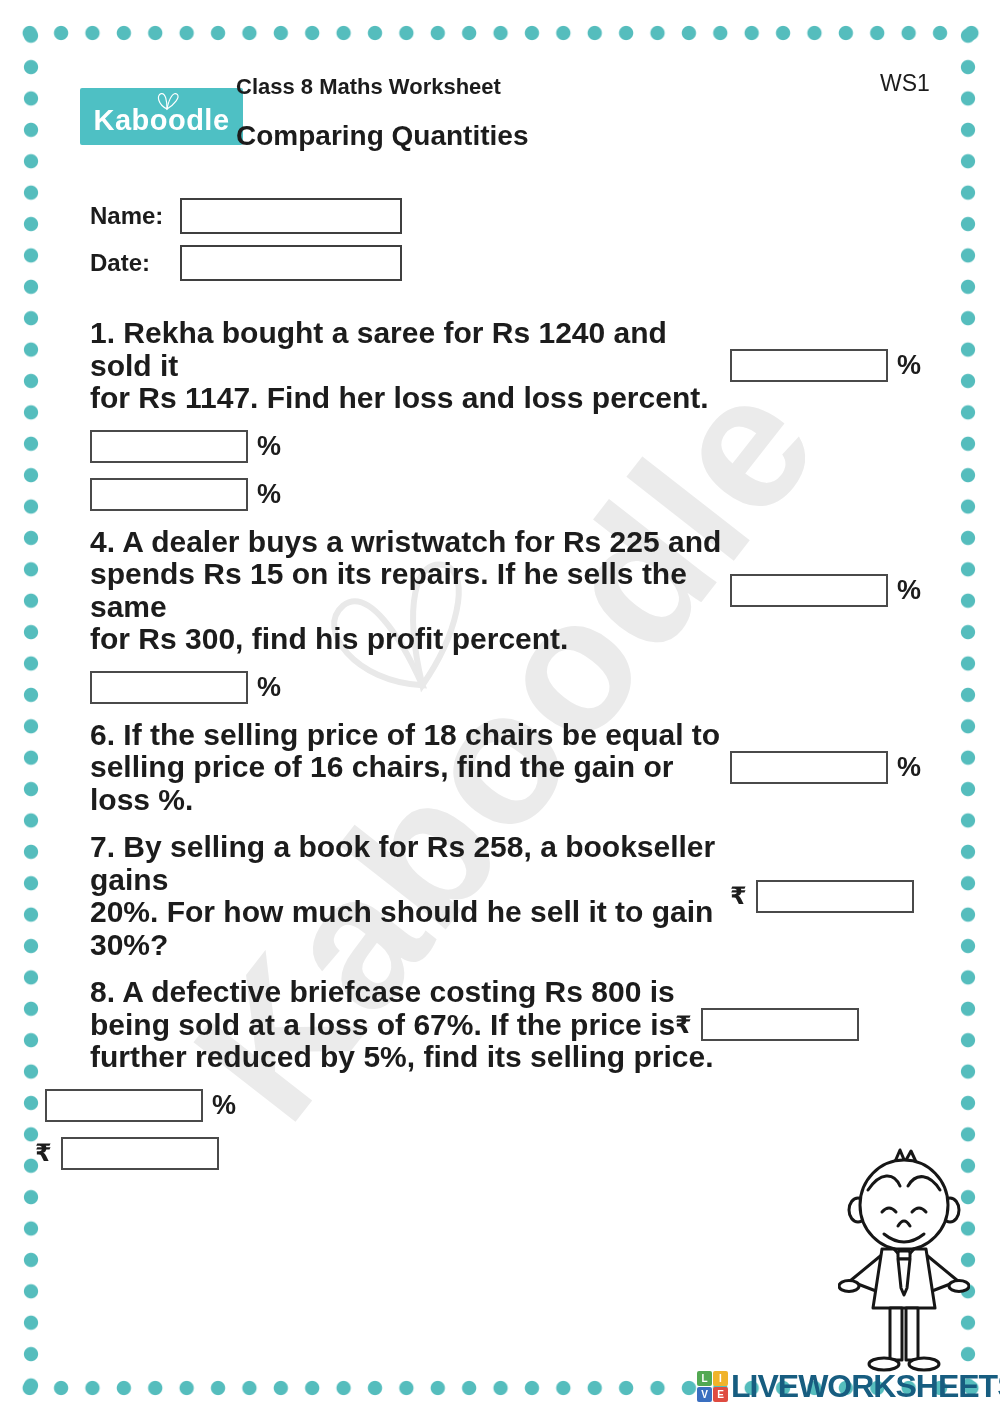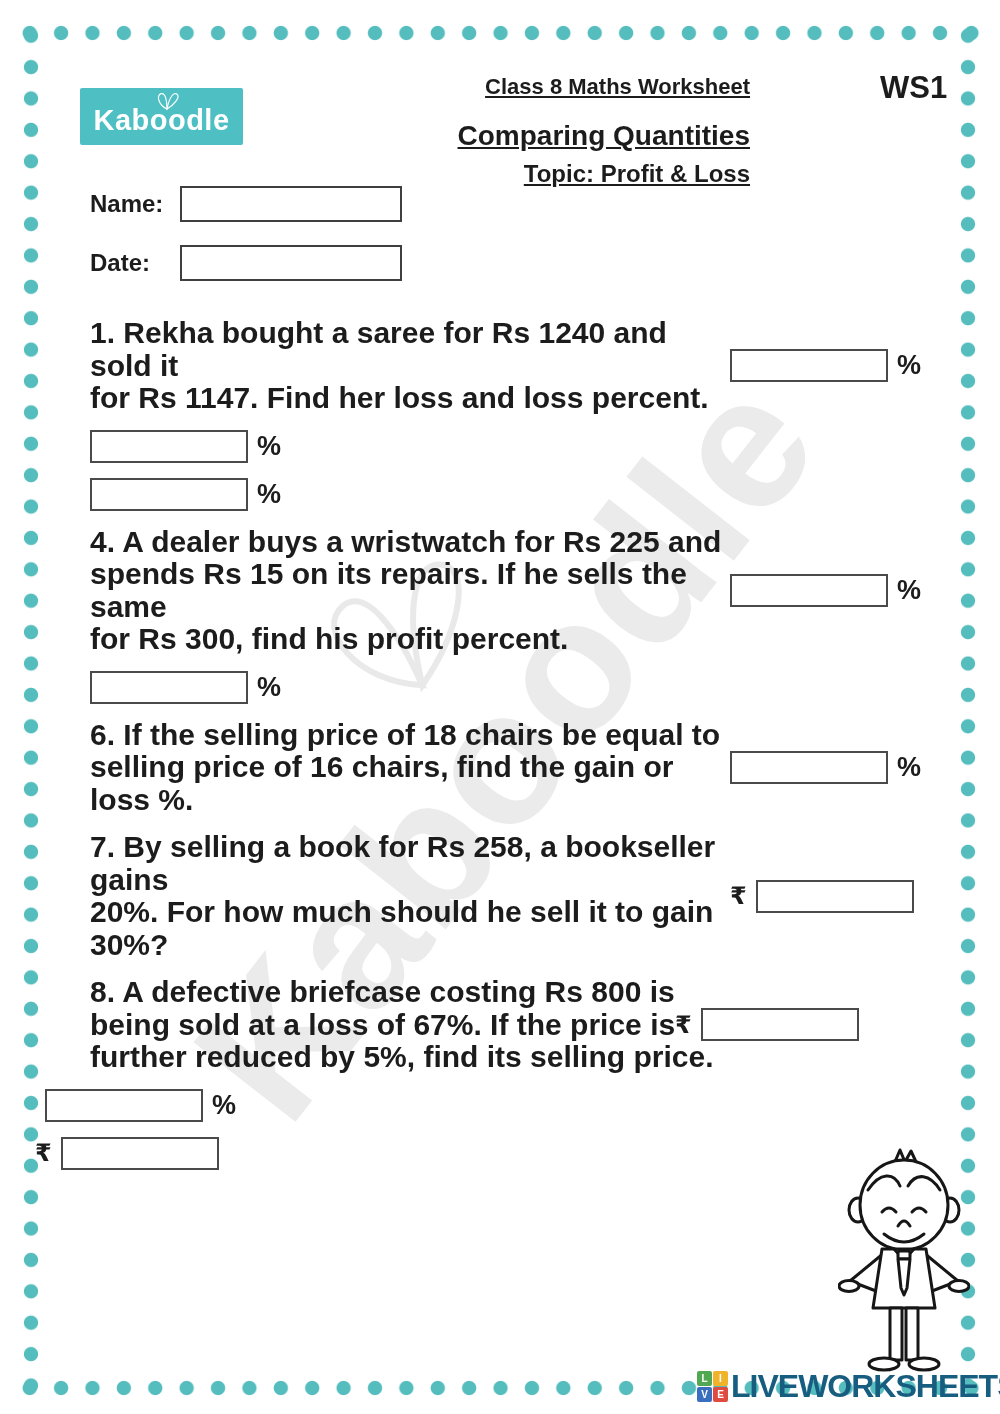--- a/index.html
+++ b/index.html
@@ -31,29 +31,29 @@
   }
   .watermark-butterfly { position:absolute; left:300px; top:560px; z-index:0; transform:rotate(-24deg); }
 
   
   .logo {
     position:absolute; left:80px; top:88px; width:163px; height:57px; z-index:2;
     background:#4ec0c4; border-radius:2px; display:flex; align-items:flex-end; justify-content:center;
   }
   .logo-text { color:#ffffff; font-size:29px; font-weight:600; line-height:1; padding-bottom:10px; letter-spacing:0.5px; }
   .logo-butterfly { position:absolute; left:72px; top:2px; }
-  .ws-label { position:absolute; left:880px; top:70px; z-index:2; font-size:31px; font-weight:700; }
-  .titles { position:absolute; left:250px; top:74px; width:500px; z-index:2; text-align:right;text-decoration:underline; }
+  .ws-label { position:absolute; left:880px; top:70px; z-index:2; font-size:23px; font-weight:400; }
+  .titles { position:absolute; left:236px; top:74px; width:500px; z-index:2; text-align:left; }
   .t1 { font-size:22px; font-weight:600; }
   .t2 { font-size:28px; font-weight:700; margin-top:20px; }
   .t3 { font-size:24px; font-weight:600; margin-top:8px; }
 
   
   .field { position:absolute; left:90px; z-index:2; display:flex; align-items:center; }
-  .field-name { top:186px; }
+  .field-name { top:198px; }
   .field-date { top:245px; }
   .field label { font-size:24px; font-weight:600; width:90px; }
   .field input {
     width:206px; height:32px; border:2px solid #3f3f3f; background:#fff;
     font-size:20px; font-family:inherit; padding:0 6px;
   }
 
   
   .questions { position:absolute; left:90px; top:317px; width:870px; z-index:2; }
   .q { display:flex; margin-bottom:15px; }
@@ -99,21 +99,20 @@
       <path d="M20 26 C23 10 29 2 34 6 C38 10 30 20 20 26 Z" fill="none" stroke="#ffffff" stroke-width="1.6"></path>
     </svg>
     <span class="logo-text">Kaboodle</span>
   </div>
 
   <div class="ws-label">WS1</div>
 
   <div class="titles">
     <div class="t1">Class 8 Maths Worksheet</div>
     <div class="t2">Comparing Quantities</div>
-    <div class="t3">Topic: Profit &amp; Loss</div>
   </div>
 
   <div class="field field-name">
     <label>Name:</label>
     <input type="text" style="">
   </div>
   <div class="field field-date">
     <label>Date:</label>
     <input type="text" style="">
   </div>

